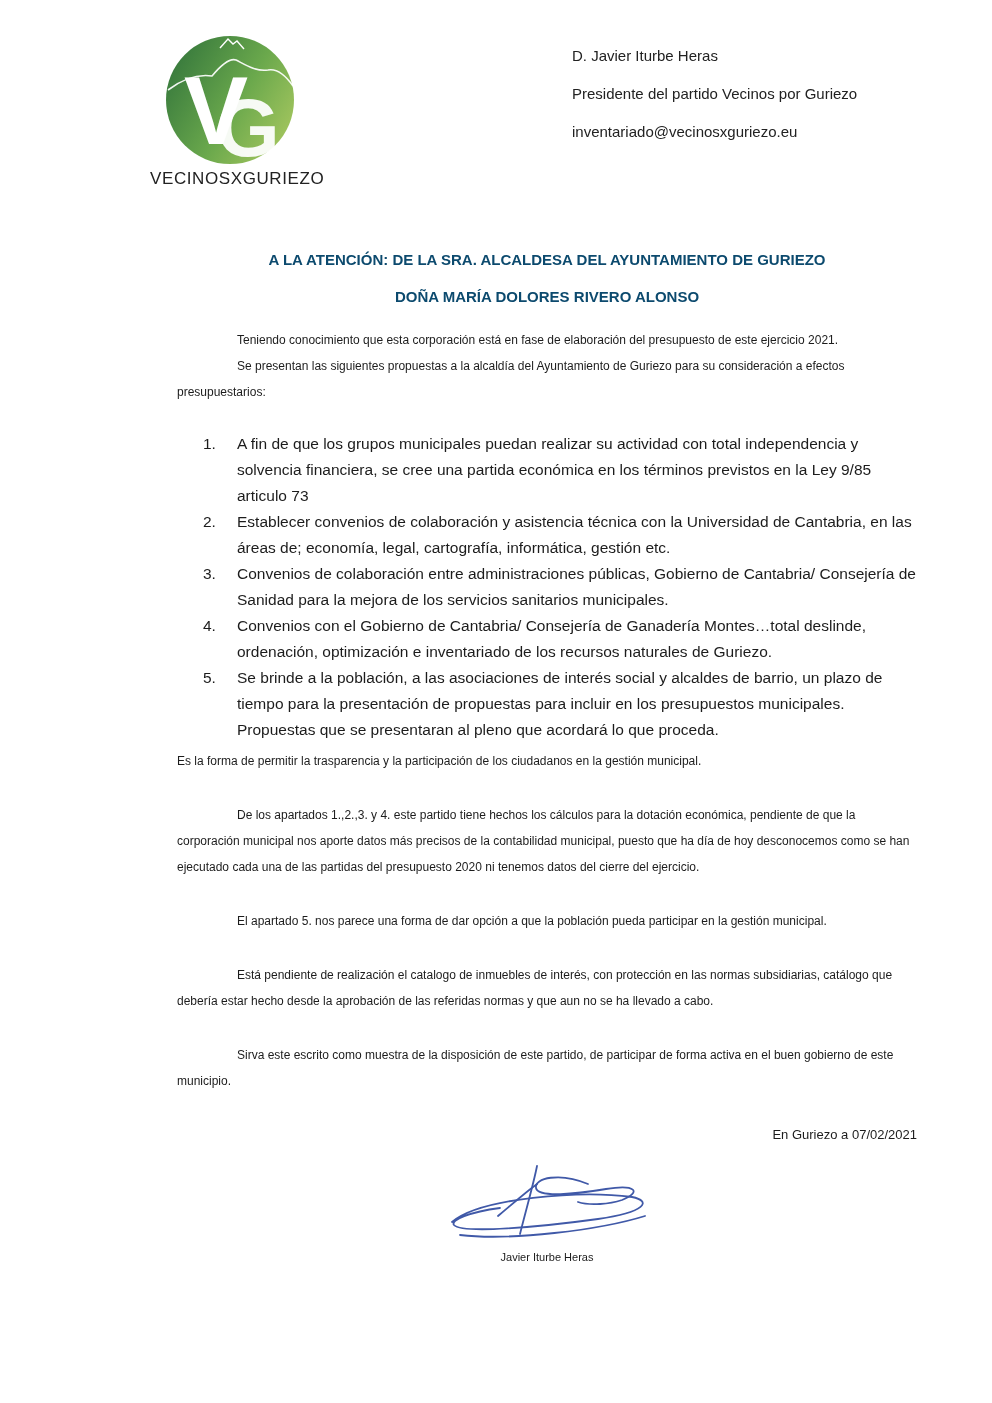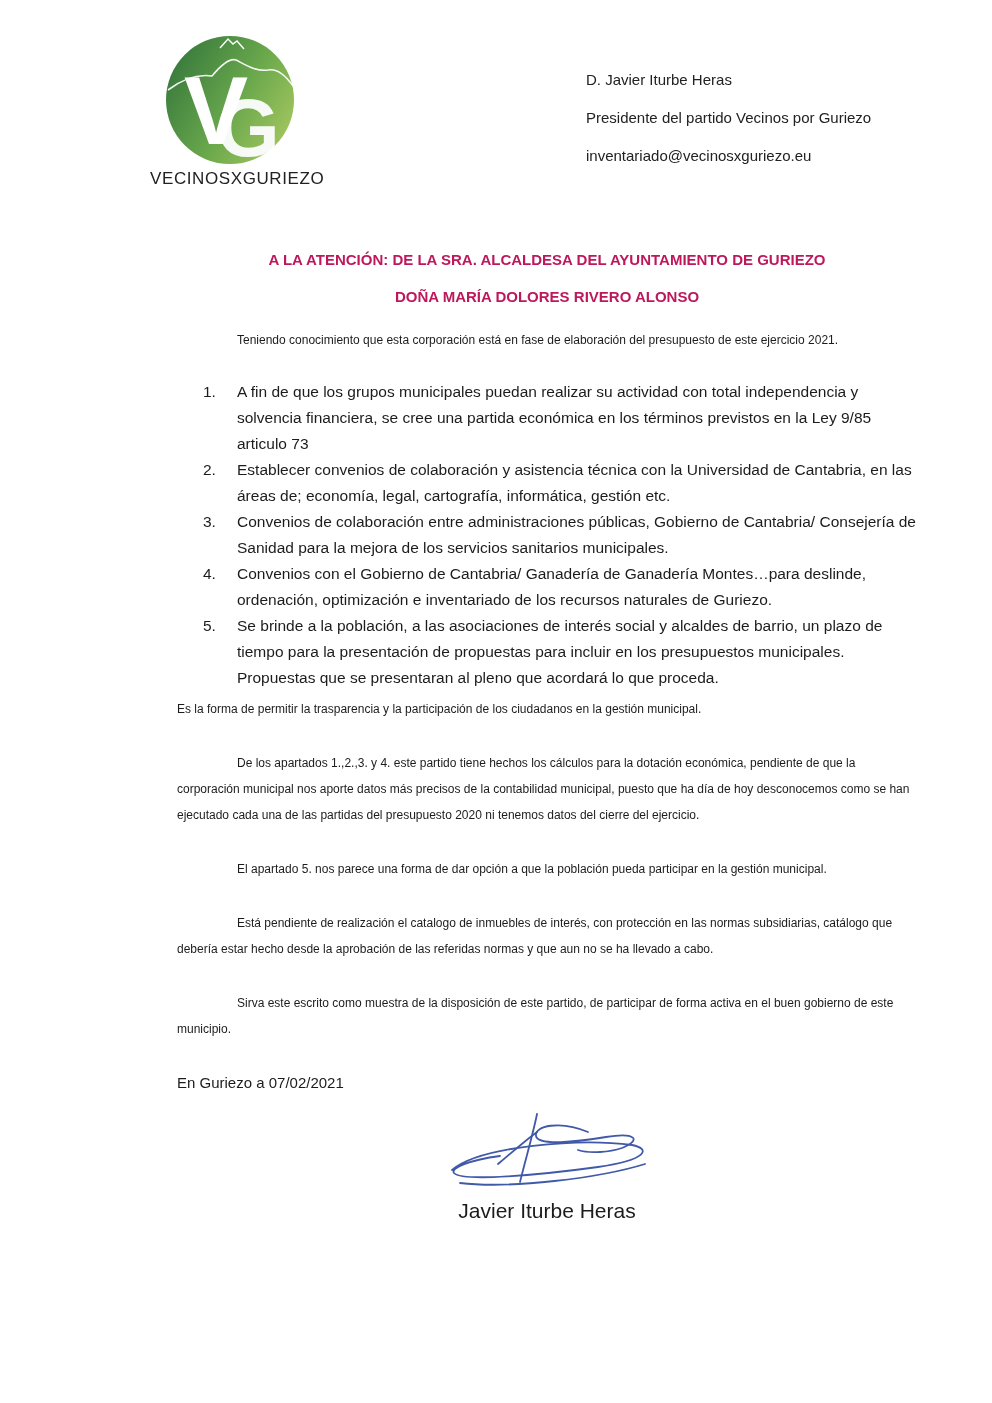--- a/index.html
+++ b/index.html
@@ -14,48 +14,48 @@
   }
   
   .logo-block { position:absolute; left:150px; top:34px; width:160px; }
   .logo-svg { display:block; width:132px; height:132px; margin-left:14px; }
   .wordmark {
     margin-top:3px;
     font-size:17px; letter-spacing:0.6px; color:#222;
     white-space:nowrap;
     text-align:center;
   }
-  .corr-block { position:absolute; left:586px; top:48px; width:360px;margin-top:24px; }
+  .corr-block { position:absolute; left:572px; top:48px; width:360px; }
   .corr-line { font-size:15px; line-height:16px; margin-bottom:22px; color:#222; }
   
   .content { position:absolute; left:177px; top:250px; width:740px; }
   .title-line {
     text-align:center; font-weight:bold; font-size:15px; line-height:20px;
-    color:#be185d;
+    color:#0c4a6e;
   }
   .title-line2 { margin-top:17px; }
   .para {
     font-size:12px; line-height:26px; text-indent:60px;
   }
   .para.noindent { text-indent:0; }
   .intro-1 { margin-top:20px; }
   .proposal-list { margin-top:26px; }
   .proposal-item { display:flex; }
   .proposal-num {
     flex:0 0 60px; padding-left:26px;
     font-size:15.5px; line-height:26px;
   }
   .proposal-text { flex:1; font-size:15.5px; line-height:26px; }
   .list-note { margin-top:5px; }
   .blockgap { margin-top:28px; }
   .dateline {
-    margin-top:28px; text-align:left; font-size:15px; line-height:26px;
+    margin-top:28px; text-align:right; font-size:13px; line-height:26px;
   }
   .signature-wrap { margin-top:14px; display:flex; justify-content:center; }
-  .signature-name { margin-top:6px; text-align:center; font-size:21px; line-height:26px; }
+  .signature-name { text-align:center; font-size:11px; line-height:26px; }
 </style>
 </head>
 <body>
 
 <div class="page">
 
   <div class="logo-block">
     <svg class="logo-svg" viewBox="0 0 132 132">
       <defs>
         <linearGradient id="vgGrad" x1="0%" y1="20%" x2="100%" y2="80%">
@@ -80,37 +80,38 @@
     <div class="corr-line">Presidente del partido Vecinos por Guriezo</div>
     <div class="corr-line">inventariado@vecinosxguriezo.eu</div>
   </div>
 
   <div class="content">
 
     <div class="title-line">A LA ATENCIÓN: DE LA SRA. ALCALDESA DEL AYUNTAMIENTO DE GURIEZO</div>
     <div class="title-line title-line2">DOÑA MARÍA DOLORES RIVERO ALONSO</div>
 
     <p class="para intro-1">Teniendo conocimiento que esta corporación está en fase de elaboración del presupuesto de este ejercicio 2021.</p>
+    <p class="para">Se presentan las siguientes propuestas a la alcaldía del Ayuntamiento de Guriezo para su consideración a efectos presupuestarios:</p>
 
     <div class="proposal-list">
       <div class="proposal-item">
         <div class="proposal-num">1.</div>
         <div class="proposal-text">A fin de que los grupos municipales puedan realizar su actividad con total independencia y solvencia financiera, se cree una partida económica en los términos previstos en la Ley 9/85 articulo 73</div>
       </div>
       <div class="proposal-item">
         <div class="proposal-num">2.</div>
         <div class="proposal-text">Establecer convenios de colaboración y asistencia técnica con la Universidad de Cantabria, en las áreas de; economía, legal, cartografía, informática, gestión etc.</div>
       </div>
       <div class="proposal-item">
         <div class="proposal-num">3.</div>
         <div class="proposal-text">Convenios de colaboración entre administraciones públicas, Gobierno de Cantabria/ Consejería de Sanidad para la mejora de los servicios sanitarios municipales.</div>
       </div>
       <div class="proposal-item">
         <div class="proposal-num">4.</div>
-        <div class="proposal-text">Convenios con el Gobierno de Cantabria/ Ganadería de Ganadería Montes…para deslinde, ordenación, optimización e inventariado de los recursos naturales de Guriezo.</div>
+        <div class="proposal-text">Convenios con el Gobierno de Cantabria/ Consejería de Ganadería Montes…total deslinde, ordenación, optimización e inventariado de los recursos naturales de Guriezo.</div>
       </div>
       <div class="proposal-item">
         <div class="proposal-num">5.</div>
         <div class="proposal-text">Se brinde a la población, a las asociaciones de interés social y alcaldes de barrio, un plazo de tiempo para la presentación de propuestas para incluir en los presupuestos municipales. Propuestas que se presentaran al pleno que acordará lo que proceda.</div>
       </div>
     </div>
     <p class="para noindent list-note">Es la forma de permitir la trasparencia y la participación de los ciudadanos en la gestión municipal.</p>
 
     <p class="para blockgap">De los apartados 1.,2.,3. y 4. este partido tiene hechos los cálculos para la dotación económica, pendiente de que la corporación municipal nos aporte datos más precisos de la contabilidad municipal, puesto que ha día de hoy desconocemos como se han ejecutado cada una de las partidas del presupuesto 2020 ni tenemos datos del cierre del ejercicio.</p>
     <p class="para blockgap">El apartado 5. nos parece una forma de dar opción a que la población pueda participar en la gestión municipal.</p>

